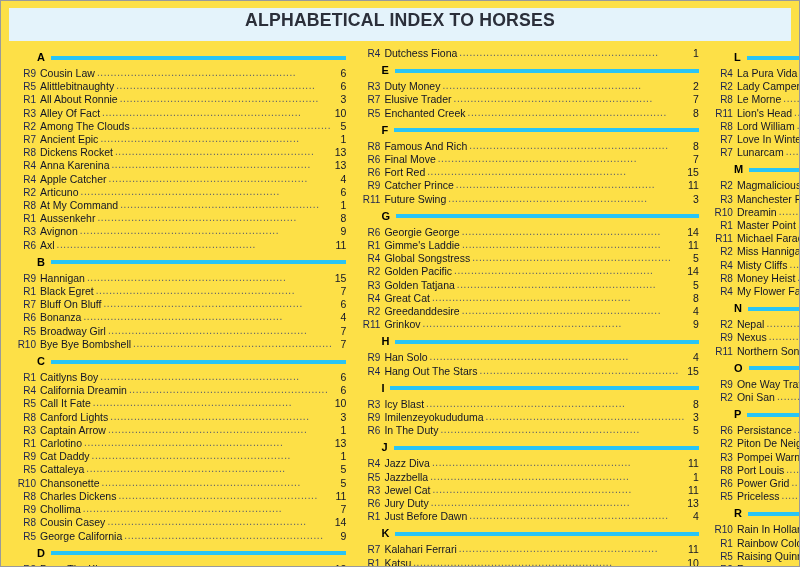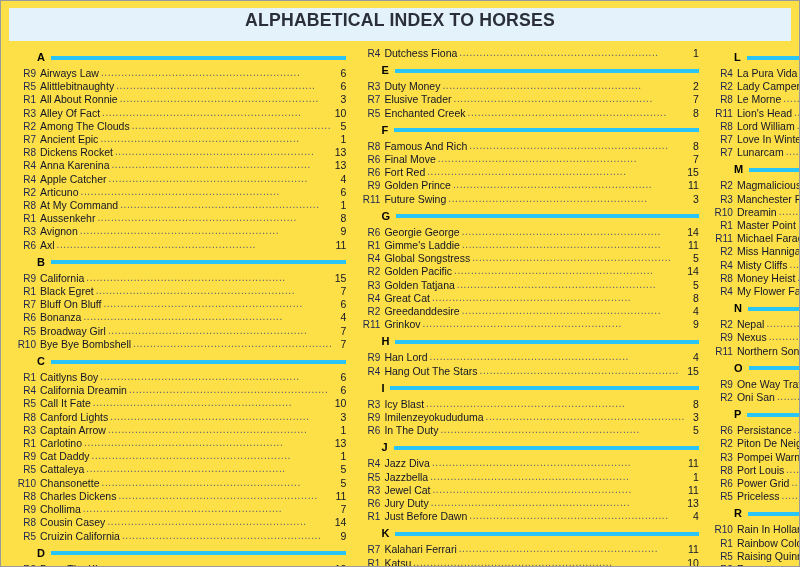--- a/index.html
+++ b/index.html
@@ -125,21 +125,21 @@
 
   <div id="columns">
       <div class="column">
         <div class="section">
           <div class="section-head">
             <span class="section-letter">A</span>
             <span class="section-rule"></span>
           </div>
           <div class="entry">
             <span class="race">R9</span>
-            <span class="name">Airways Law</span>
+            <span class="name">Cousin Law</span>
             <span class="dots">...........................................................</span>
             <span class="pageno">6</span>
           </div>
           <div class="entry">
             <span class="race">R5</span>
             <span class="name">Alittlebitnaughty</span>
             <span class="dots">...........................................................</span>
             <span class="pageno">6</span>
           </div>
           <div class="entry">
@@ -215,21 +215,21 @@
             <span class="pageno">11</span>
           </div>
         </div>
         <div class="section">
           <div class="section-head">
             <span class="section-letter">B</span>
             <span class="section-rule"></span>
           </div>
           <div class="entry">
             <span class="race">R9</span>
-            <span class="name">California</span>
+            <span class="name">Hannigan</span>
             <span class="dots">...........................................................</span>
             <span class="pageno">15</span>
           </div>
           <div class="entry">
             <span class="race">R1</span>
             <span class="name">Black Egret</span>
             <span class="dots">...........................................................</span>
             <span class="pageno">7</span>
           </div>
           <div class="entry">
@@ -329,21 +329,21 @@
             <span class="pageno">7</span>
           </div>
           <div class="entry">
             <span class="race">R8</span>
             <span class="name">Cousin Casey</span>
             <span class="dots">...........................................................</span>
             <span class="pageno">14</span>
           </div>
           <div class="entry">
             <span class="race">R5</span>
-            <span class="name">Cruizin California</span>
+            <span class="name">George California</span>
             <span class="dots">...........................................................</span>
             <span class="pageno">9</span>
           </div>
         </div>
         <div class="section">
           <div class="section-head">
             <span class="section-letter">D</span>
             <span class="section-rule"></span>
           </div>
           <div class="entry">
@@ -405,21 +405,21 @@
             <span class="pageno">7</span>
           </div>
           <div class="entry">
             <span class="race">R6</span>
             <span class="name">Fort Red</span>
             <span class="dots">...........................................................</span>
             <span class="pageno">15</span>
           </div>
           <div class="entry">
             <span class="race">R9</span>
-            <span class="name">Golden Prince</span>
+            <span class="name">Catcher Prince</span>
             <span class="dots">...........................................................</span>
             <span class="pageno">11</span>
           </div>
           <div class="entry">
             <span class="race">R11</span>
             <span class="name">Future Swing</span>
             <span class="dots">...........................................................</span>
             <span class="pageno">3</span>
           </div>
         </div>
@@ -477,21 +477,21 @@
             <span class="pageno">9</span>
           </div>
         </div>
         <div class="section">
           <div class="section-head">
             <span class="section-letter">H</span>
             <span class="section-rule"></span>
           </div>
           <div class="entry">
             <span class="race">R9</span>
-            <span class="name">Han Lord</span>
+            <span class="name">Han Solo</span>
             <span class="dots">...........................................................</span>
             <span class="pageno">4</span>
           </div>
           <div class="entry">
             <span class="race">R4</span>
             <span class="name">Hang Out The Stars</span>
             <span class="dots">...........................................................</span>
             <span class="pageno">15</span>
           </div>
         </div>

